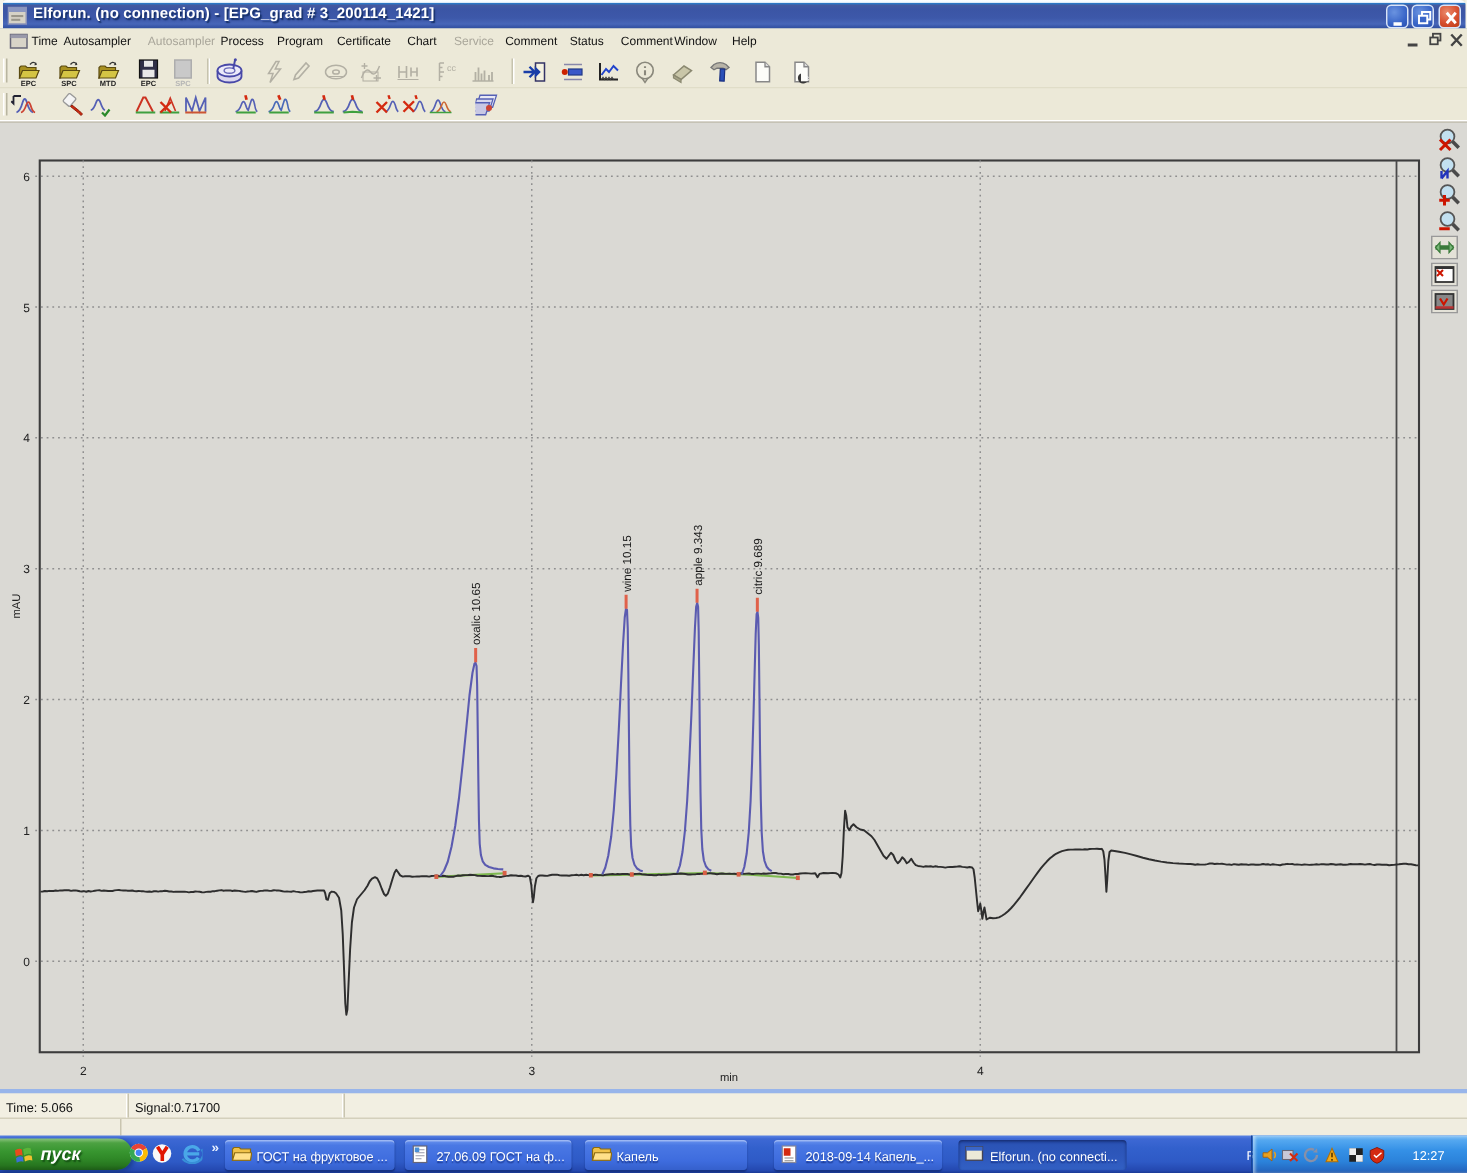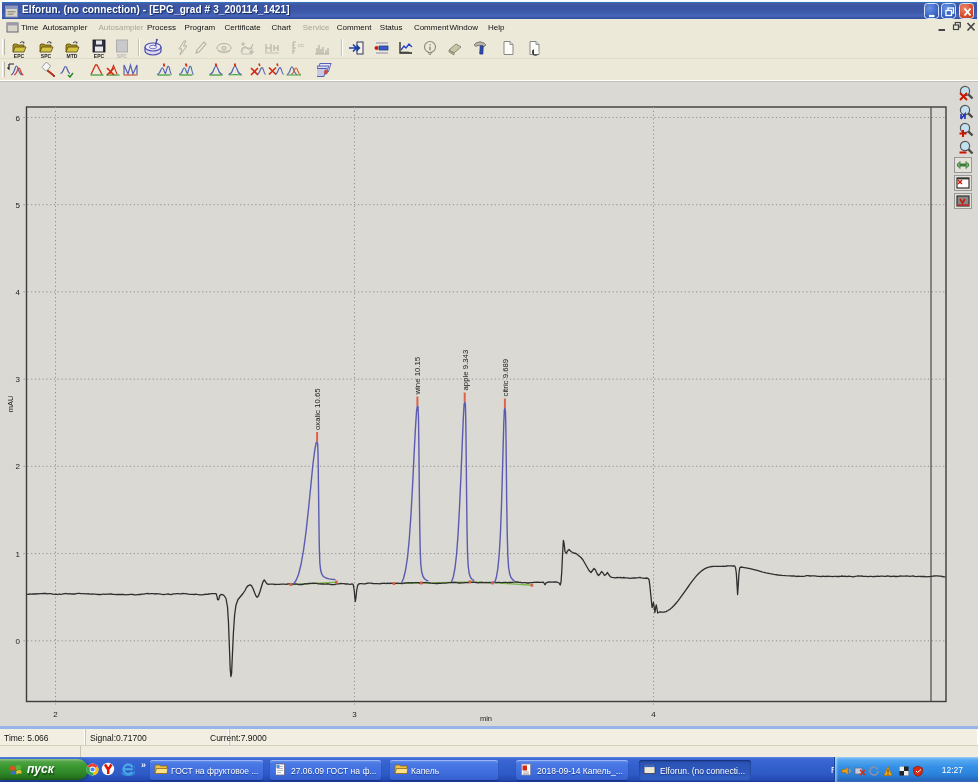--- a/index.html
+++ b/index.html
@@ -362,21 +362,20 @@
         <rect x="0.5" y="0.5" width="17" height="15" fill="#e4e2d8" stroke="#999" stroke-width="1"></rect>
         <rect x="3" y="3" width="12" height="10" fill="#888" stroke="#333" stroke-width="1.2"></rect>
         <path d="M6,6 l2.5,4 2.5,-4" fill="none" stroke="#cc1500" stroke-width="1.5"></path>
         <path d="M3,12 l12,0" stroke="#b33" stroke-width="1.8"></path>
       </svg></div>
   </div>
 <div id="bluebar"></div>
 <div id="status1">
     <div class="cell" style="left:0;width:86px">Time: 5.066</div>
     <div class="cell" style="left:86px;width:144px">Signal:0.71700</div>
-    <div class="cell" style="left:206px;width:772px;border-right:none">Current:7.9000</div>
   </div>
 <div id="status2">
     <div class="cell" style="left:0;width:81px"></div>
   </div>
 <div id="taskbar">
     <div id="startbtn">
       <svg width="13" height="13" viewBox="0 0 13 13" style="">
         <g transform="rotate(-8 6.5 6.5) scale(0.92)">
           <path d="M1.5,3.5 q3,-1.5 5,0 l0,4.5 q-2,-1.5 -5,0 Z" fill="#e84b1c"></path>
           <path d="M7.5,3.5 q3,-1.5 5.5,0 l0,4.5 q-2.5,-1.5 -5.5,0 Z" fill="#5bb53a"></path>

